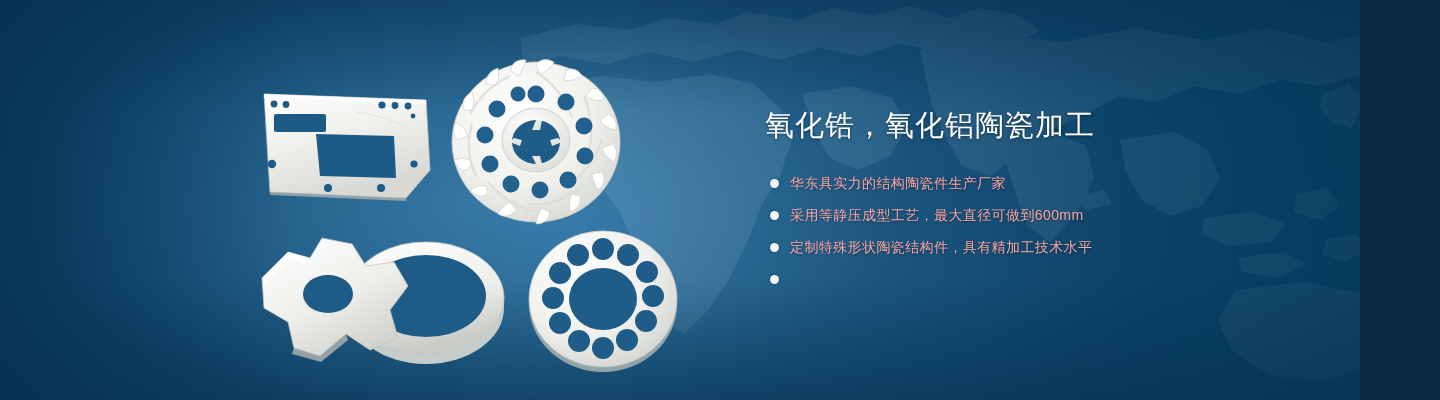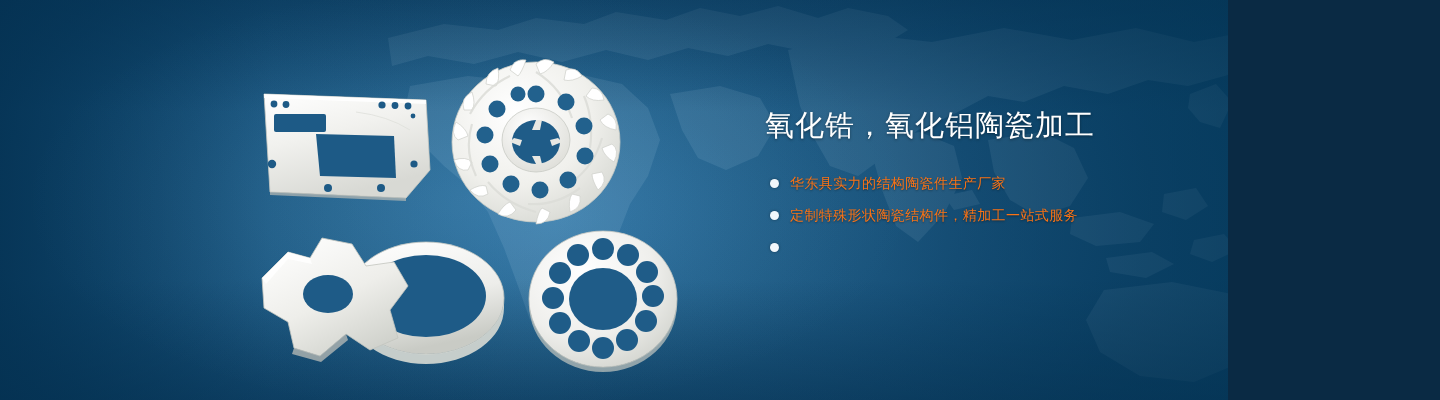--- a/index.html
+++ b/index.html
@@ -2,21 +2,21 @@
 <html><head>
 <meta charset="utf-8">
 <style>
   html, body {
     margin: 0;
     padding: 0;
     background: #0a2a44;
   }
   #banner {
     position: relative;
-    width: 1228px;
+    width: 1360px;
     height: 400px;
     overflow: hidden;
     font-family: "Liberation Sans", "DejaVu Sans", sans-serif;
     background: #074670;
   }
 
   
   .bg-base {
     position: absolute;
     inset: 0;
@@ -92,21 +92,21 @@
     width: 9px;
     height: 9px;
     border-radius: 50%;
     background: #f2f7fb;
     margin-right: 11px;
     box-shadow: 0 0 3px rgba(0,0,0,0.35);
   }
   .bullet-text {
     font-size: 14px;
     line-height: 22px;
-    color: #f97316;
+    color: #fca5a5;
     letter-spacing: 0.4px;
     white-space: nowrap;
     text-shadow: 0 1px 2px rgba(0,0,0,0.40);
   }
 </style>
 </head>
 <body>
 
 <div id="banner">
 
@@ -312,21 +312,25 @@
 
   <div class="copy">
     <div class="headline">氧化锆，氧化铝陶瓷加工</div>
     <ul class="bullets">
       <li class="bullet">
         <span class="bullet-dot"></span>
         <span class="bullet-text">华东具实力的结构陶瓷件生产厂家</span>
       </li>
       <li class="bullet">
         <span class="bullet-dot"></span>
-        <span class="bullet-text">定制特殊形状陶瓷结构件，精加工一站式服务</span>
+        <span class="bullet-text">采用等静压成型工艺，最大直径可做到600mm</span>
+      </li>
+      <li class="bullet">
+        <span class="bullet-dot"></span>
+        <span class="bullet-text">定制特殊形状陶瓷结构件，具有精加工技术水平</span>
       </li>
       <li class="bullet">
         <span class="bullet-dot"></span>
       </li>
     </ul>
   </div>
 
 </div>
 
 </body></html>

